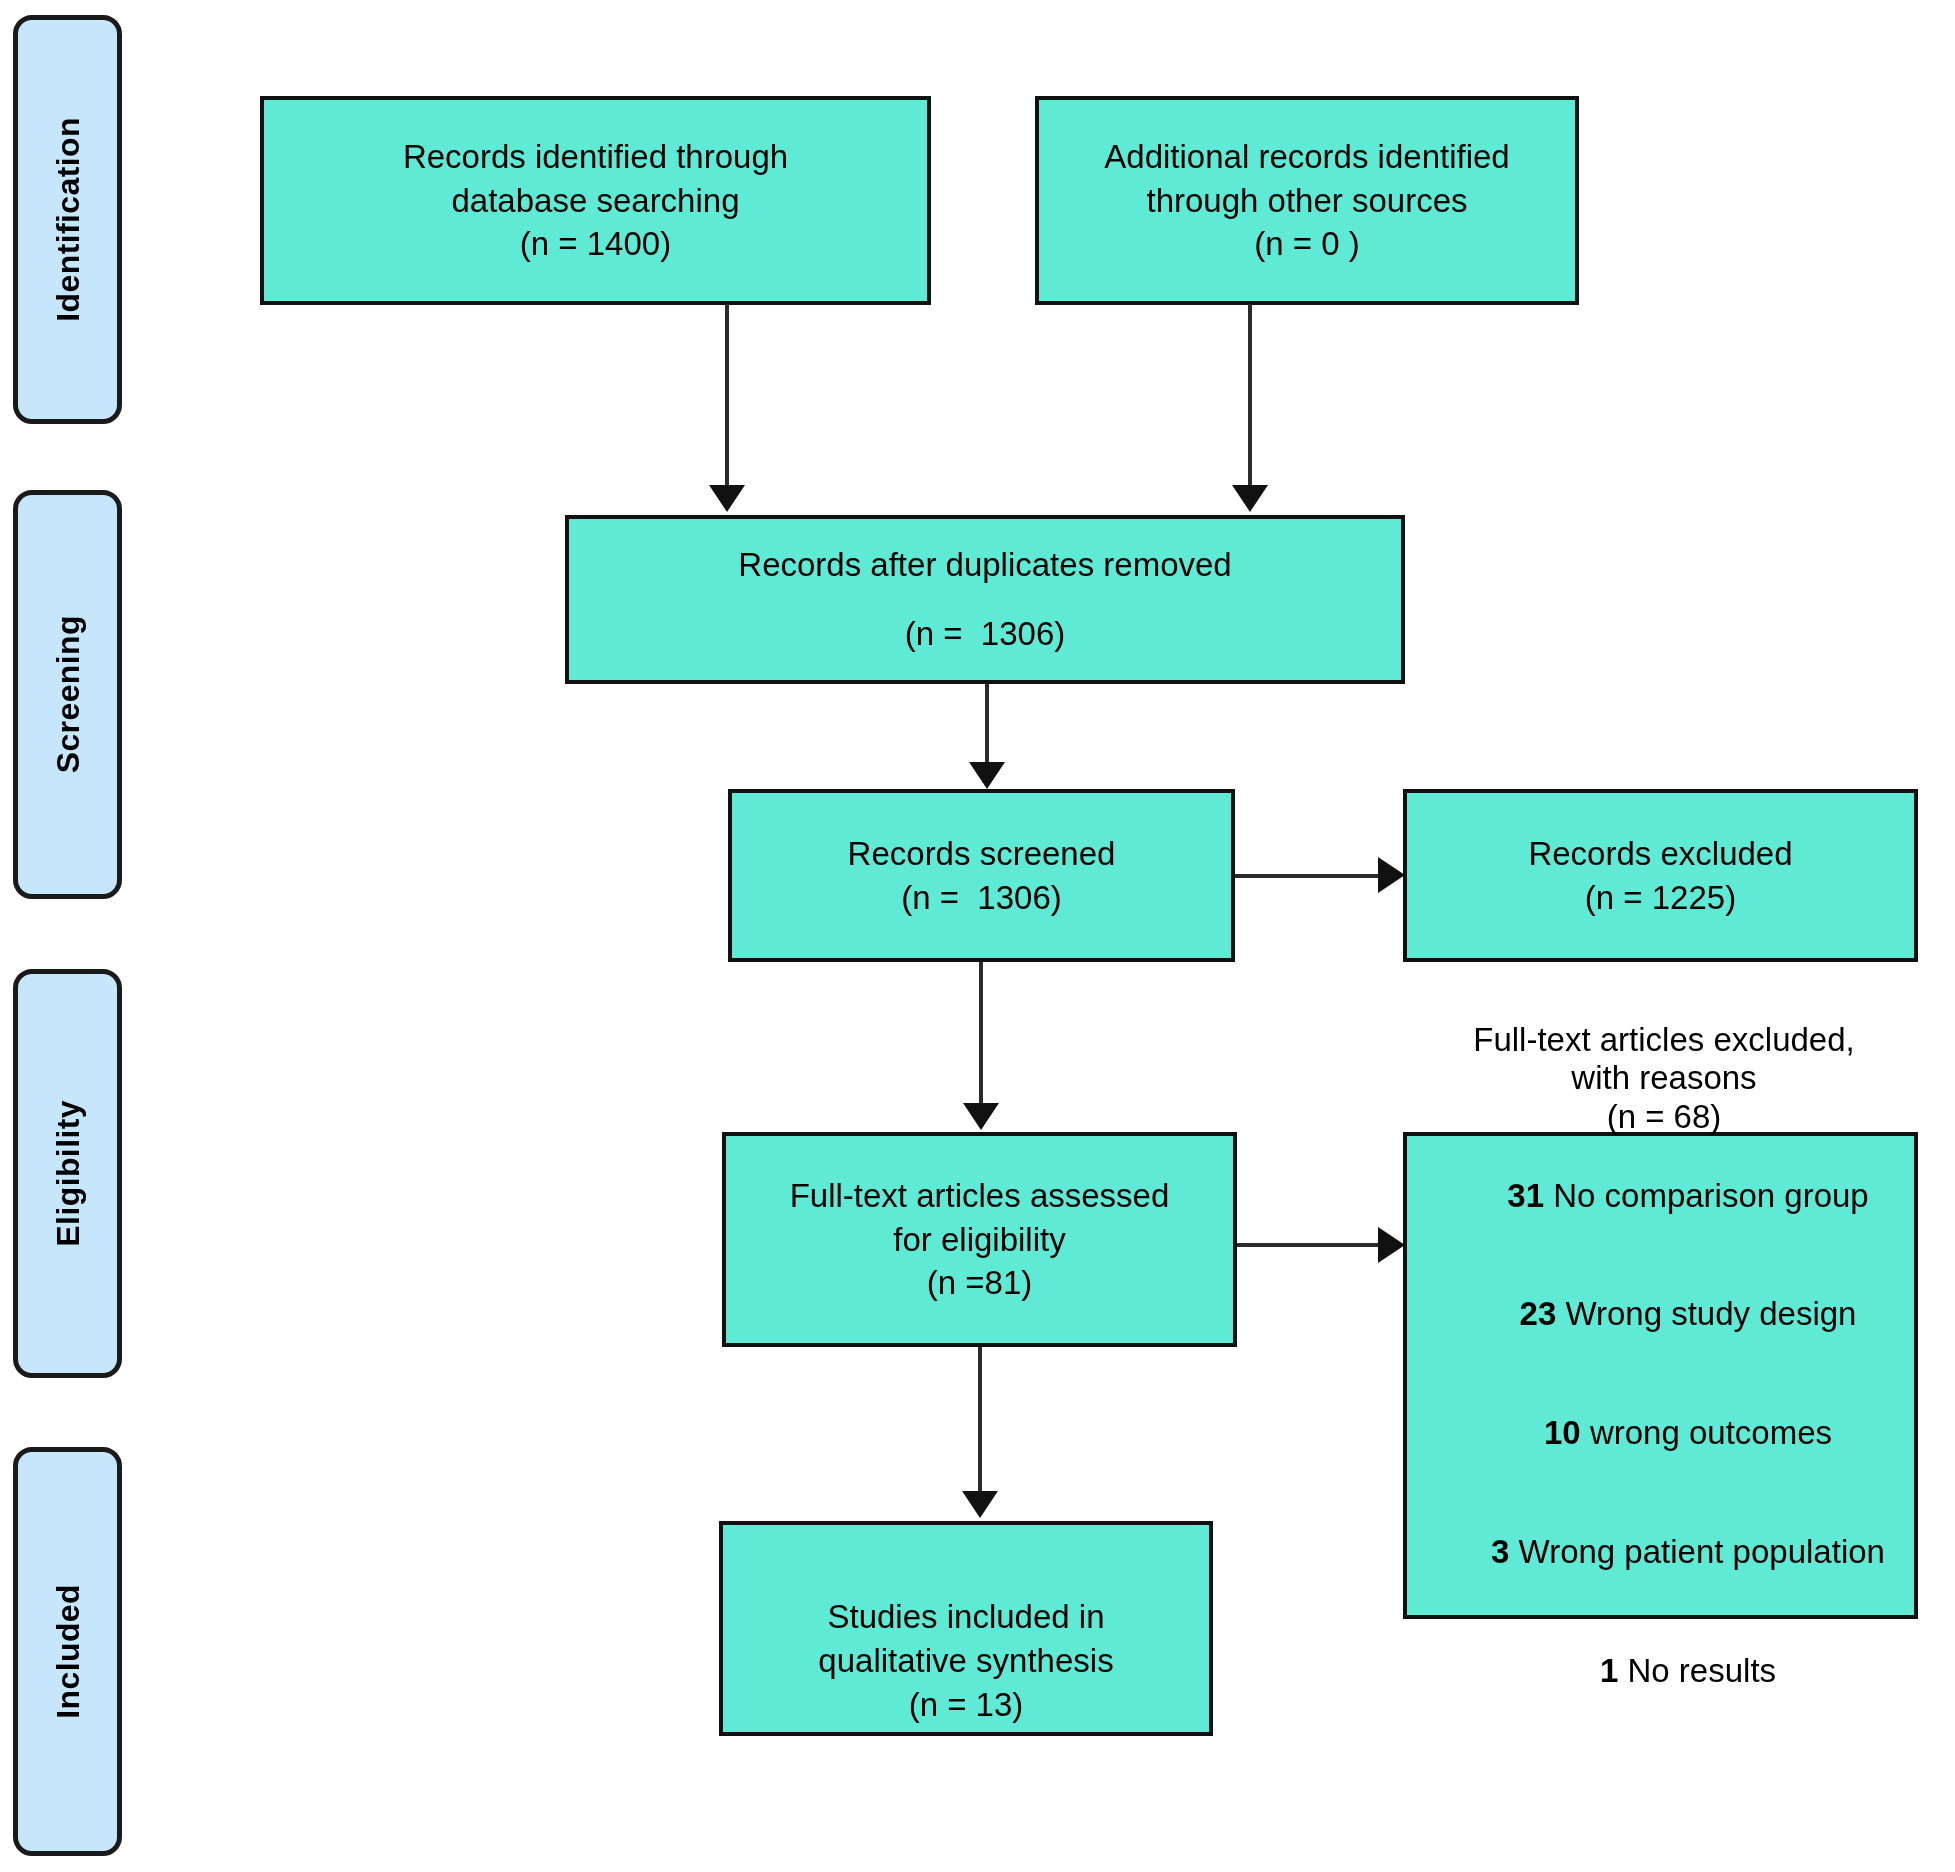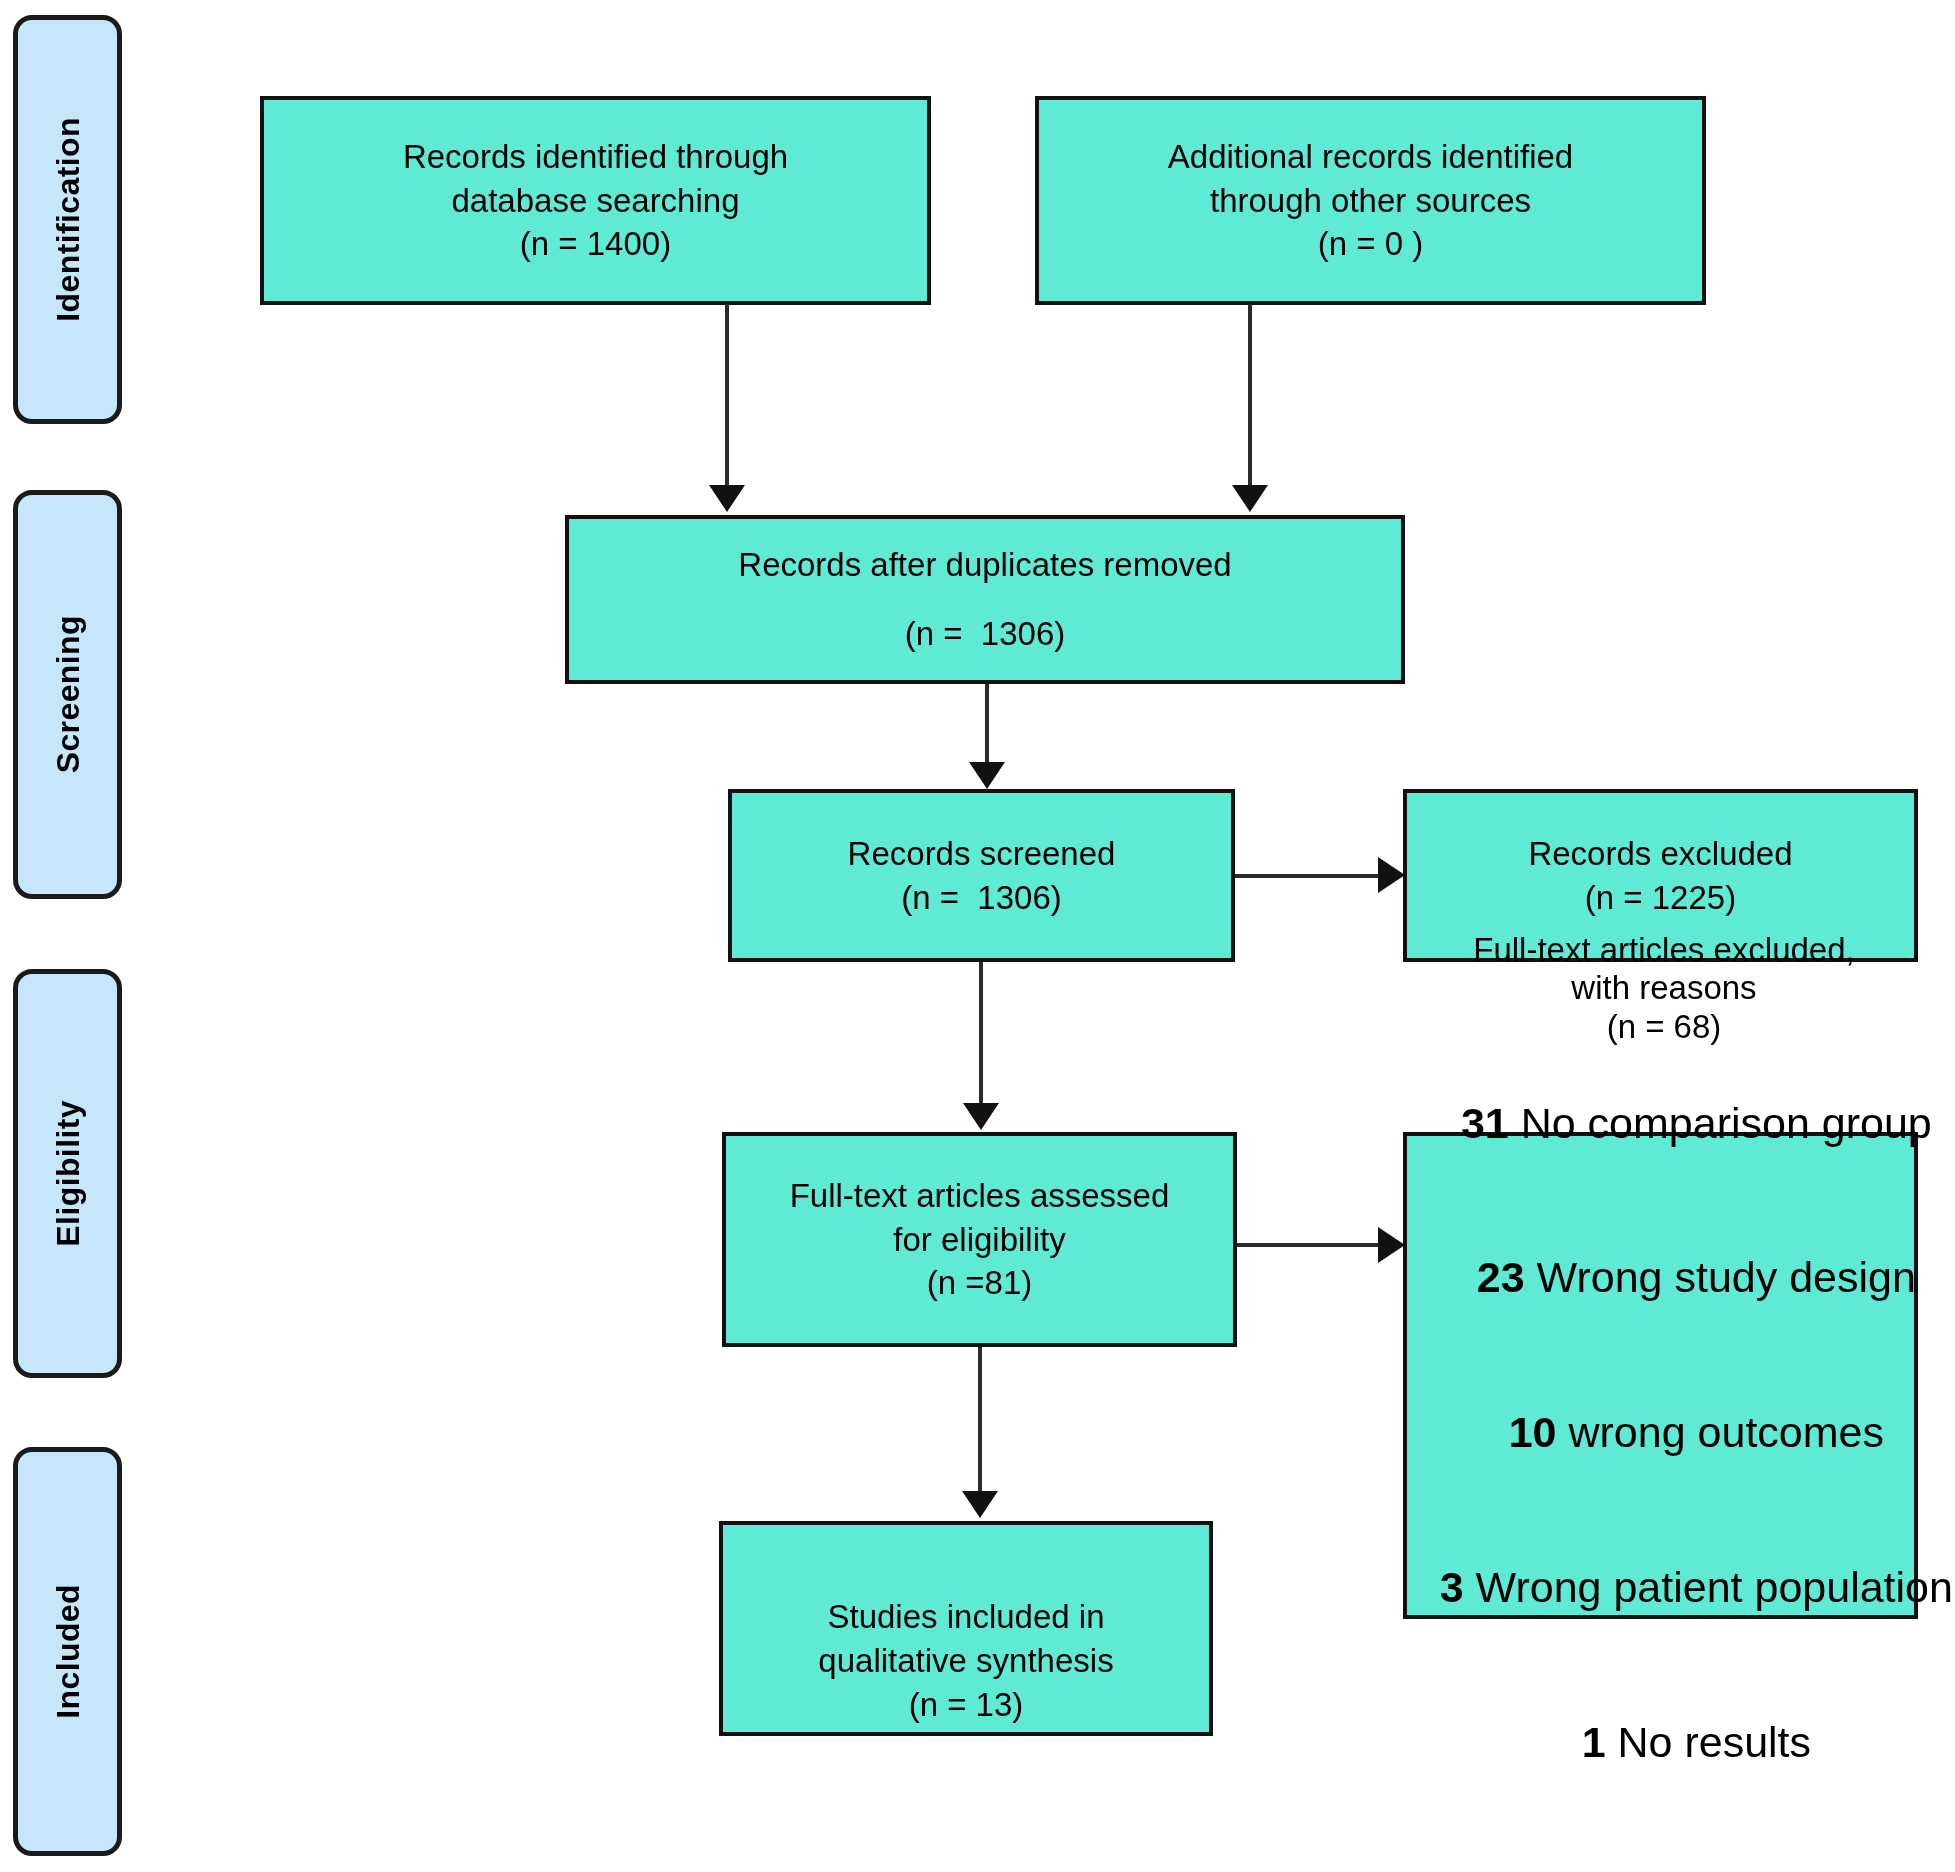--- a/index.html
+++ b/index.html
@@ -55,21 +55,21 @@
     font-size: 33px;
     line-height: 1.32;
     color: #000000;
     white-space: pre;
   }
   .flow-box .line.tight {
     line-height: 1.16;
     margin-left: 7px;
   }
   .reason-line {
-    font-size: 43px;
+    font-size: 33px;
     line-height: 1.20;
     color: #000000;
     white-space: pre;
   }
   .reason-line b {
     font-weight: bold;
   }
 
   
   .v-line {
@@ -119,21 +119,21 @@
   <div class="stage-pill" style="left:13.2px; top:1447px; width:109px; height:409px;">
     <span class="stage-label">Included</span>
   </div>
 
   <div class="flow-box" style="left:260px; top:96px; width:671px; height:209px;">
     <div class="line">Records identified through</div>
     <div class="line">database searching</div>
     <div class="line">(n = 1400)</div>
   </div>
 
-  <div class="flow-box" style="left:1035px; top:96px; width:671px; height:209px;">
+  <div class="flow-box" style="left:1035px; top:96px; width:544px; height:209px;">
     <div class="line">Additional records identified</div>
     <div class="line">through other sources</div>
     <div class="line">(n = 0 )</div>
   </div>
 
   <div class="v-line" style="left:725px; top:304px; width:3.7px; height:184px;"></div>
   <div class="arrow-down" style="left:709px; top:485px;"></div>
 
   <div class="v-line" style="left:1248px; top:304px; width:3.7px; height:184px;"></div>
   <div class="arrow-down" style="left:1232px; top:485px;"></div>

